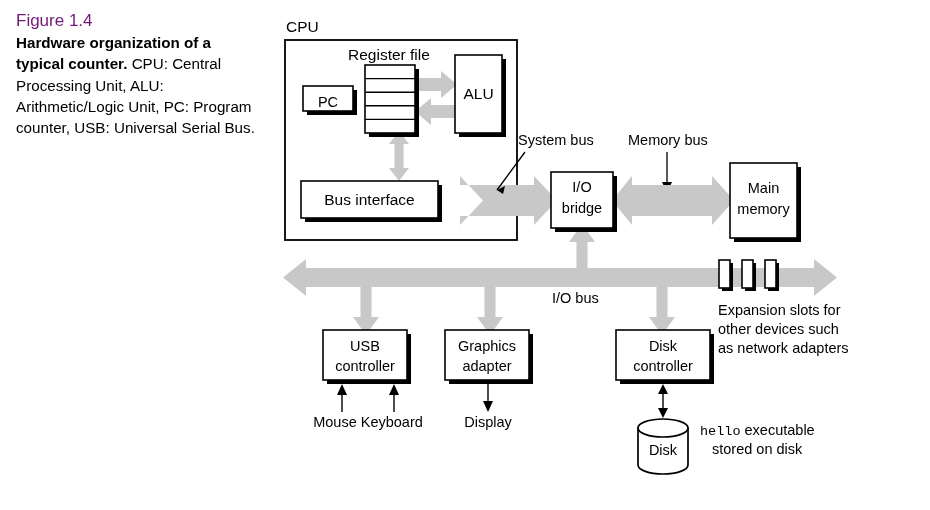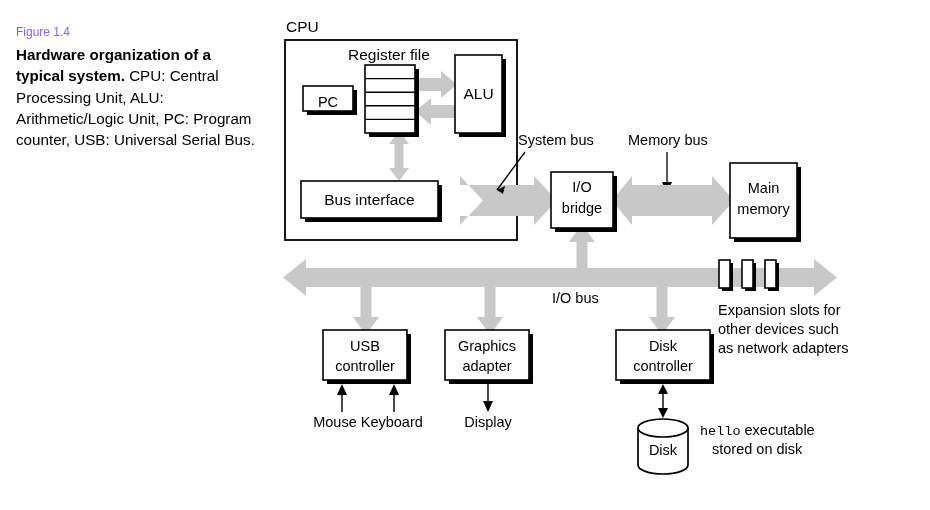--- a/index.html
+++ b/index.html
@@ -15,25 +15,24 @@
     font-family: "Liberation Sans", sans-serif;
   }
 
   #caption {
     position: absolute;
     left: 16px;
     top: 10px;
     width: 240px;
   }
   #caption .fig-num {
-    color: #8b5cf6;
-    font-size: 12px;
+    color: #701a75;
+    font-size: 17px;
     line-height: 21px;
     margin-bottom: 1px;
-    margin-top: 12px;
   }
   #caption .fig-body {
     color: #000000;
     font-size: 15.2px;
     line-height: 21.3px;
   }
   #caption .fig-body .bold {
     font-weight: bold;
   }
 
@@ -52,21 +51,21 @@
   .mono { font-family: "Liberation Mono", monospace; font-size: 13.5px; }
   .boxfill { fill: #ffffff; stroke: #000000; stroke-width: 1.6; }
   .shadow { fill: #000000; }
   .arrowgray { fill: #c8c8c8; }
 </style>
 </head>
 <body>
 
 <div id="caption">
   <div class="fig-num">Figure 1.4</div>
-  <div class="fig-body"><span class="bold">Hardware organization of a typical system.</span><span> CPU: Central Processing Unit, ALU: Arithmetic/Logic Unit, PC: Program counter, USB: Universal Serial Bus.</span></div>
+  <div class="fig-body"><span class="bold">Hardware organization of a typical counter.</span><span> CPU: Central Processing Unit, ALU: Arithmetic/Logic Unit, PC: Program counter, USB: Universal Serial Bus.</span></div>
 </div>
 
 <svg id="diagram" width="930" height="510" viewBox="0 0 930 510">
 
   <text class="t15" x="286" y="32">CPU</text>
   <rect x="285" y="40" width="232" height="200" fill="#ffffff" stroke="#000000" stroke-width="1.8"></rect>
 
   <text class="t15" x="348" y="60">Register file</text>
 
   <g>

